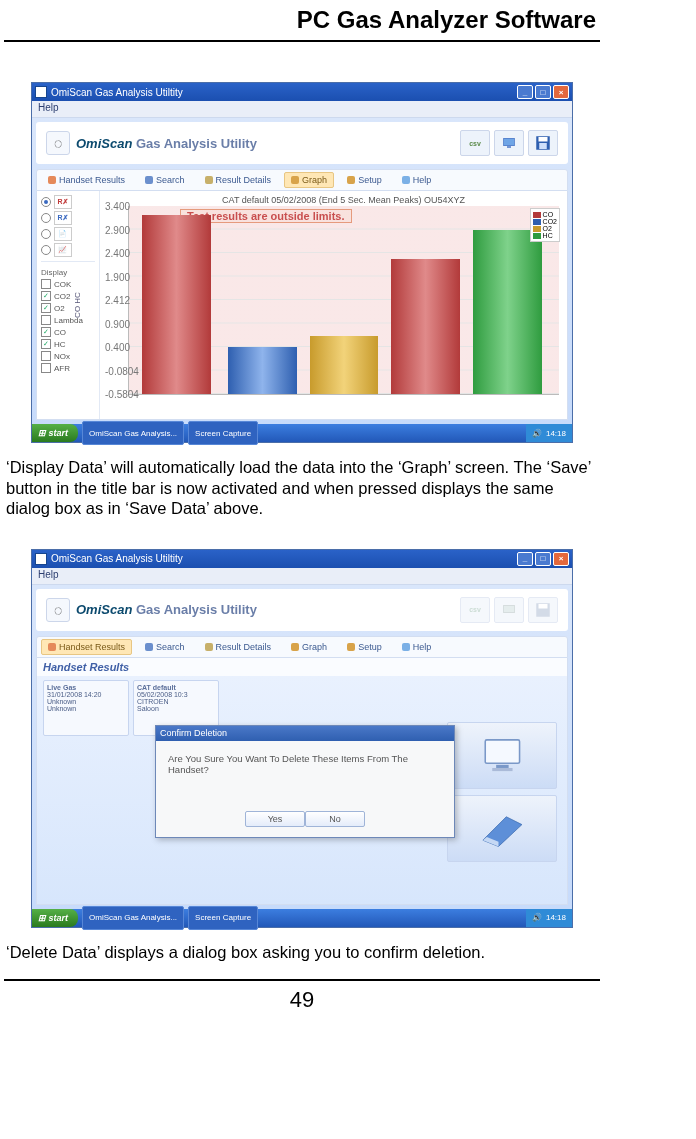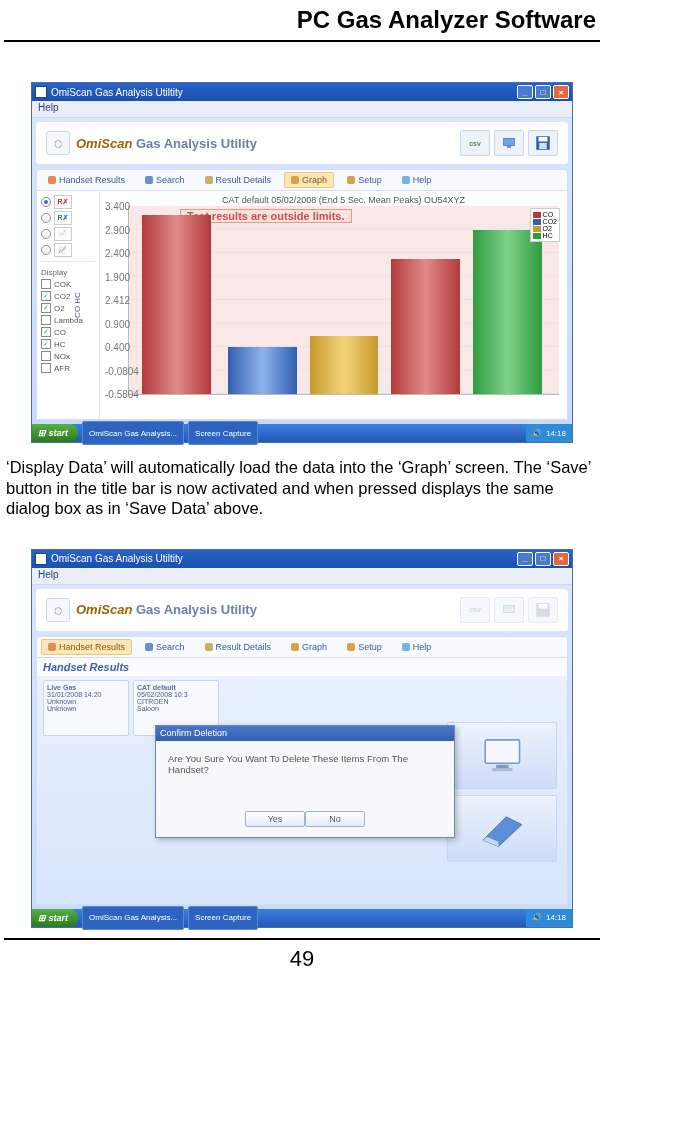--- a/index.html
+++ b/index.html
@@ -93,21 +93,21 @@
     padding: 8px 10px;
     display: flex;
     align-items: center;
   }
   .logo-sq {
     width: 22px; height: 22px; border: 1px solid #ccd6ea; border-radius: 3px;
     margin-right: 6px; background: #f5f8fd;
     display:flex; align-items:center; justify-content:center; font-size:14px;
   }
   .brand-title { font-size: 13px; color: #6a7ea8; font-weight: bold; }
-  .brand-title b { color: #a16207; font-style: italic; }
+  .brand-title b { color: #0c4a6e; font-style: italic; }
   .titlebar-icons { margin-left: auto; display: flex; gap: 4px; }
   .tb-btn {
     width: 28px; height: 24px; background: #edf3fb; border: 1px solid #ccd6ea;
     border-radius: 2px; display:flex; align-items:center; justify-content:center;
   }
   .tb-save svg { width: 18px; height: 18px; }
 
   .tabbar {
     margin-top: 5px;
     background: #f7fafe;
@@ -556,16 +556,17 @@
       </div>
       <div class="xp-task">OmiScan Gas Analysis...</div>
       <div class="xp-task">Screen Capture</div>
       <div class="xp-tray">
         <span>🔊</span>
         <span>14:18</span>
       </div>
     </div>
   </div>
 
+  <div class="body-text">‘Delete Data’ displays a dialog box asking you to confirm deletion.</div>
 
   <hr class="footer-hr">
   <div class="page-number">49</div>
 </div>
 
 </body></html>

